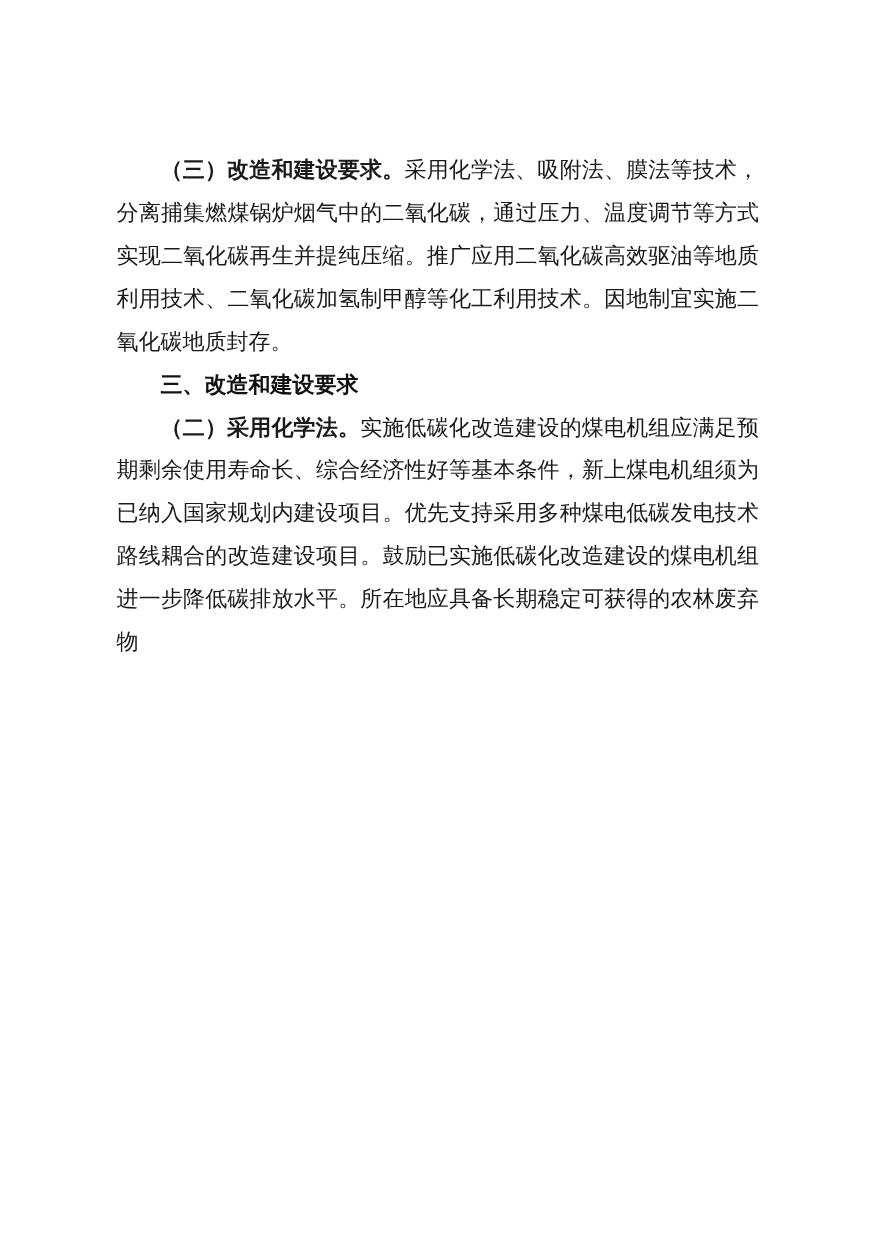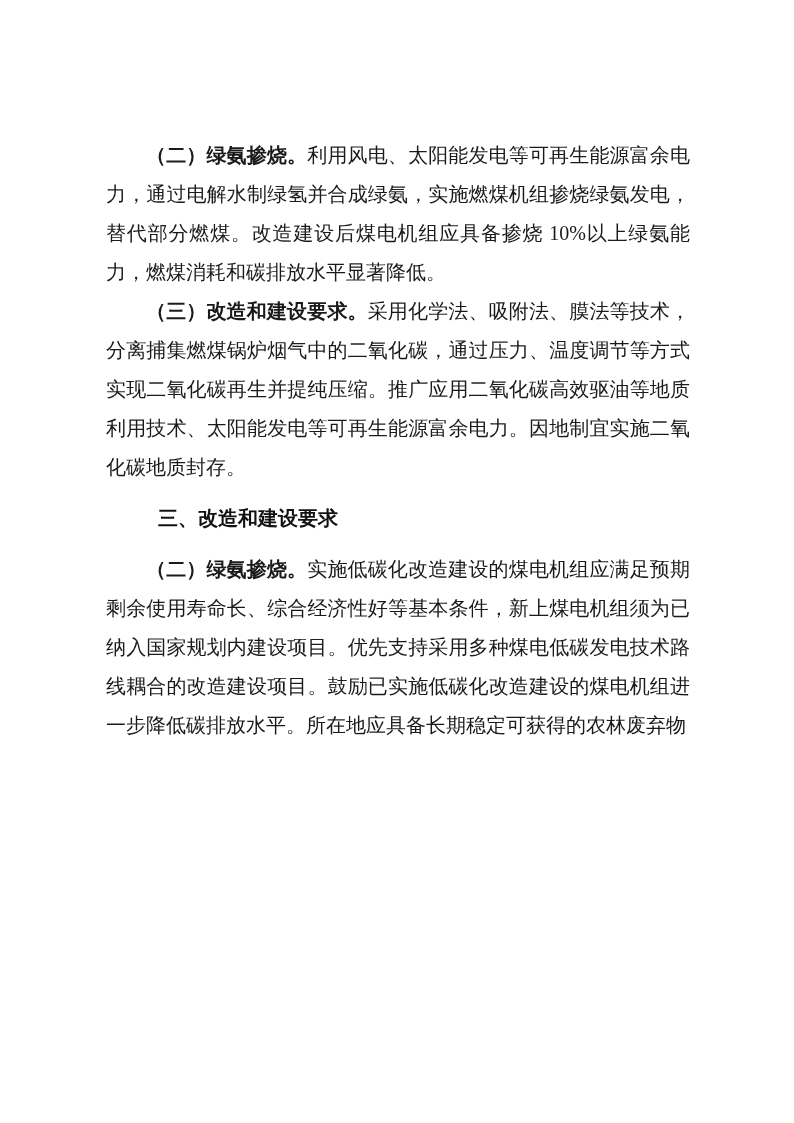--- a/index.html
+++ b/index.html
@@ -28,46 +28,43 @@
   }
   .doc-body p {
     margin: 0;
     padding: 0;
     text-indent: 2em;
   }
   .para-lead {
     font-weight: bold;
   }
   .section-heading {
-    margin: 12px;
+    margin: 0;
     padding: 0;
     text-indent: 2em;
     font-family: "Liberation Sans", "DejaVu Sans", sans-serif;
     font-weight: bold;
     font-size: 20px;
     line-height: 39px;
     color: #111111;
     text-align: left;
   }
 </style>
 </head>
 <body>
 
 <div class="page">
   <div class="doc-body">
 
-    <p>
-      <span class="para-lead">（二）绿氨掺烧。</span><span>利用风电、太阳能发电等可再生能源富余电力，通过电解水制绿氢并合成绿氨，实施燃煤机组掺烧绿氨发电，替代部分燃煤。改造建设后煤电机组应具备掺烧 10%以上绿氨能力，燃煤消耗和碳排放水平显著降低。</span>
-    </p>
 
     <p>
-      <span class="para-lead">（三）改造和建设要求。</span><span>采用化学法、吸附法、膜法等技术，分离捕集燃煤锅炉烟气中的二氧化碳，通过压力、温度调节等方式实现二氧化碳再生并提纯压缩。推广应用二氧化碳高效驱油等地质利用技术、太阳能发电等可再生能源富余电力。因地制宜实施二氧化碳地质封存。</span>
+      <span class="para-lead">（三）改造和建设要求。</span><span>采用化学法、吸附法、膜法等技术，分离捕集燃煤锅炉烟气中的二氧化碳，通过压力、温度调节等方式实现二氧化碳再生并提纯压缩。推广应用二氧化碳高效驱油等地质利用技术、二氧化碳加氢制甲醇等化工利用技术。因地制宜实施二氧化碳地质封存。</span>
     </p>
 
     <h2 class="section-heading">三、改造和建设要求</h2>
 
 
     <p>
-      <span class="para-lead">（二）绿氨掺烧。</span><span>实施低碳化改造建设的煤电机组应满足预期剩余使用寿命长、综合经济性好等基本条件，新上煤电机组须为已纳入国家规划内建设项目。优先支持采用多种煤电低碳发电技术路线耦合的改造建设项目。鼓励已实施低碳化改造建设的煤电机组进一步降低碳排放水平。所在地应具备长期稳定可获得的农林废弃物</span>
+      <span class="para-lead">（二）采用化学法。</span><span>实施低碳化改造建设的煤电机组应满足预期剩余使用寿命长、综合经济性好等基本条件，新上煤电机组须为已纳入国家规划内建设项目。优先支持采用多种煤电低碳发电技术路线耦合的改造建设项目。鼓励已实施低碳化改造建设的煤电机组进一步降低碳排放水平。所在地应具备长期稳定可获得的农林废弃物</span>
     </p>
 
   </div>
 </div>
 
 </body></html>

